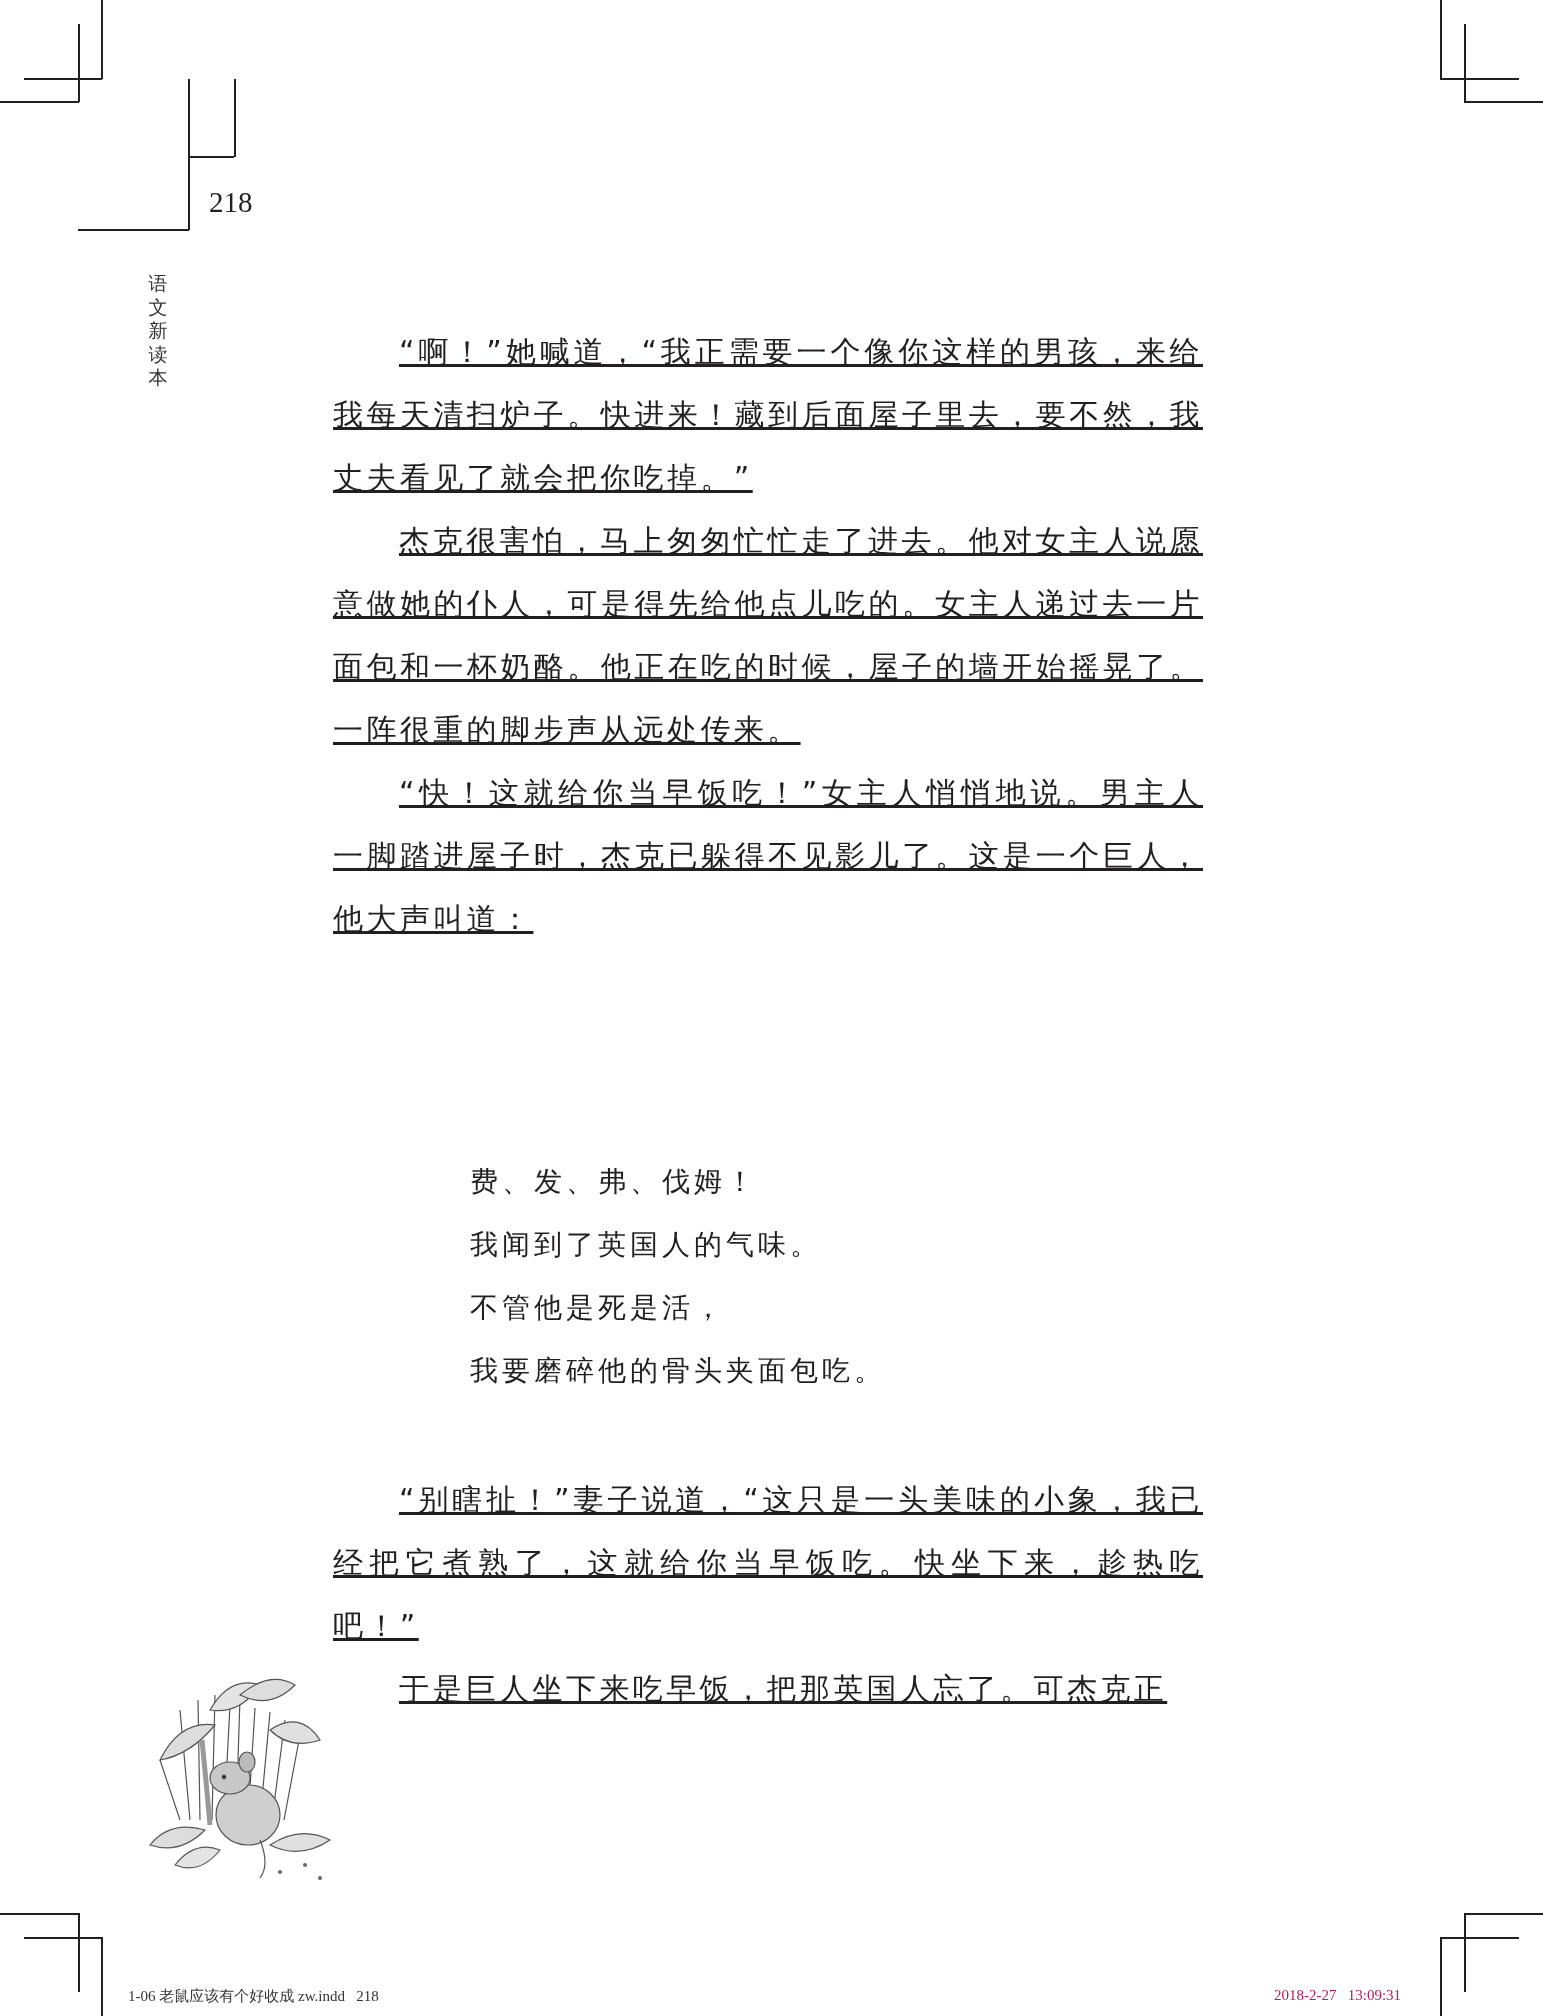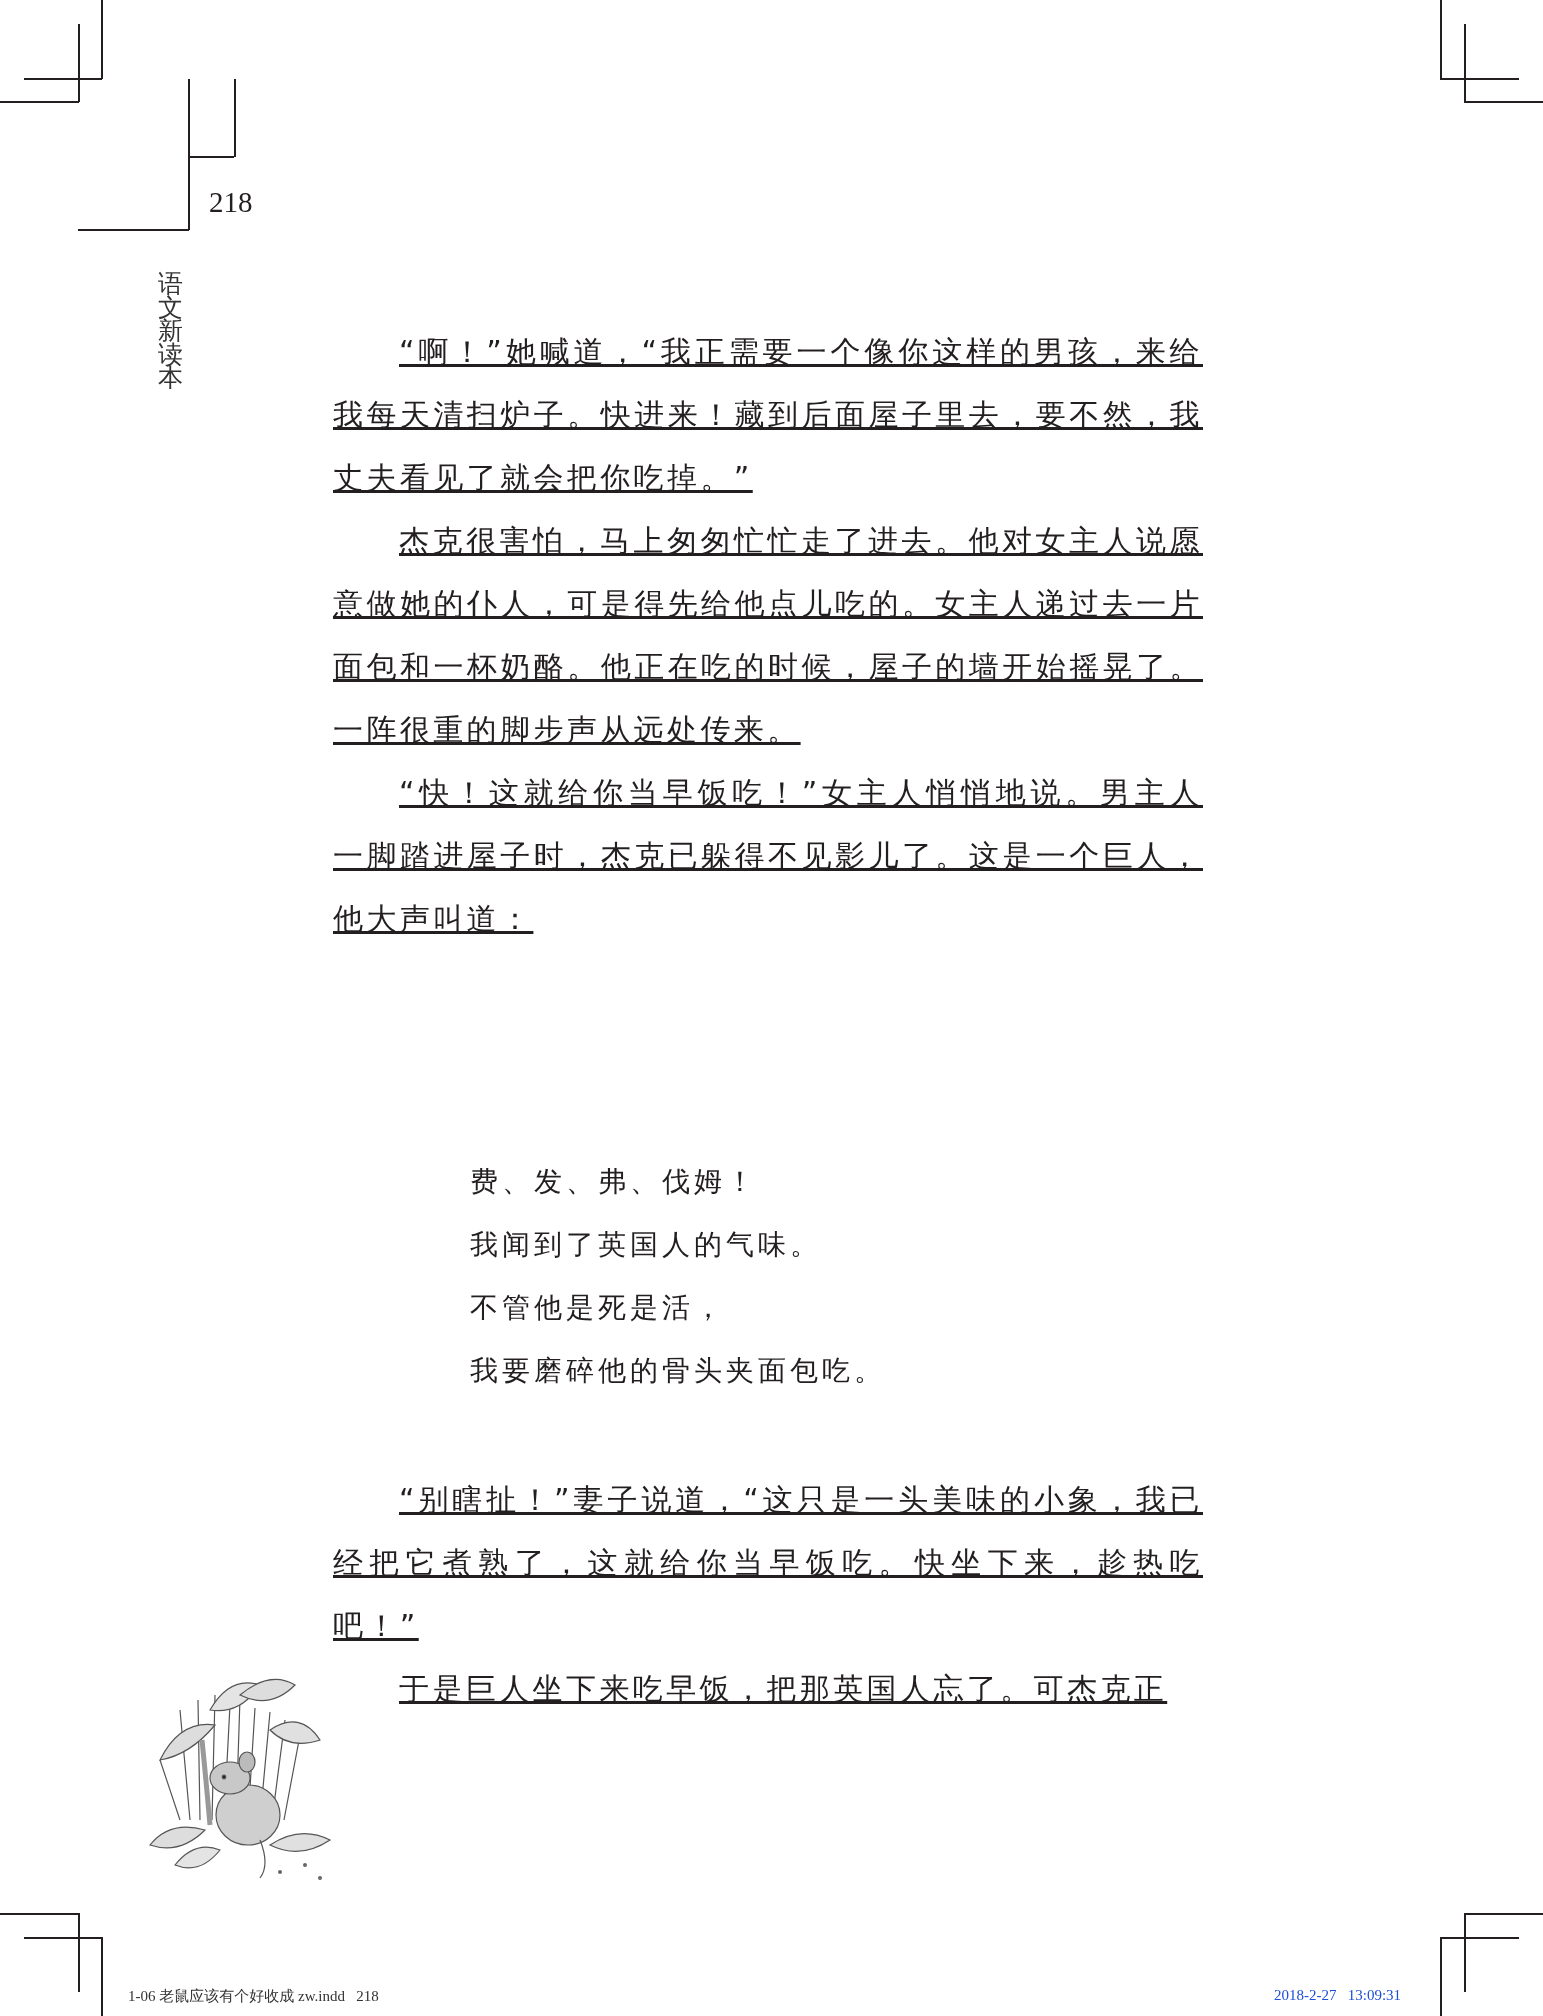--- a/index.html
+++ b/index.html
@@ -11,22 +11,22 @@
   }
   .mark { position: absolute; background: #231f20; }
   .h { height: 1.5px; }
   .v { width: 1.5px; }
   .page-number {
     position: absolute; left: 209px; top: 186px;
     font-family: "Liberation Serif", "DejaVu Serif", serif;
     font-size: 29px; color: #231f20;
   }
   .side-title {
-    position: absolute; left: 158px; top: 272px; width: 24px;
-    font-size: 25px; line-height: 23.5px; color: #333;
+    position: absolute; left: 146px; top: 272px; width: 24px;
+    font-size: 19px; line-height: 23.5px; color: #333;
     text-align: center; word-break: break-all;
   }
   .body-text {
     position: absolute; left: 333px; top: 320px; width: 870px;
   }
   .para {
     margin: 0; font-size: 30px; line-height: 63px;
     letter-spacing: 3.4px; text-align: justify;
   }
   .indent { text-indent: 66px; text-decoration: underline; }
@@ -41,21 +41,21 @@
     position: absolute; left: 120px; top: 1650px; width: 230px; height: 230px;
   }
   .footer-left {
     position: absolute; left: 128px; top: 1987px;
     font-family: "Liberation Serif", "DejaVu Serif", serif;
     font-size: 15px; color: #333;
   }
   .footer-right {
     position: absolute; left: 1274px; top: 1987px;
     font-family: "Liberation Serif", "DejaVu Serif", serif;
-    font-size: 15px; color: #1d4ed8;
+    font-size: 15px; color: #be185d;
   }
 </style>
 </head>
 <body>
 
 <div class="mark h" style="left:24px;top:78px;width:78px;"></div>
 <div class="mark v" style="left:101px;top:0;height:79px;"></div>
 <div class="mark h" style="left:0;top:101px;width:79px;"></div>
 <div class="mark v" style="left:78px;top:24px;height:78px;"></div>
 

